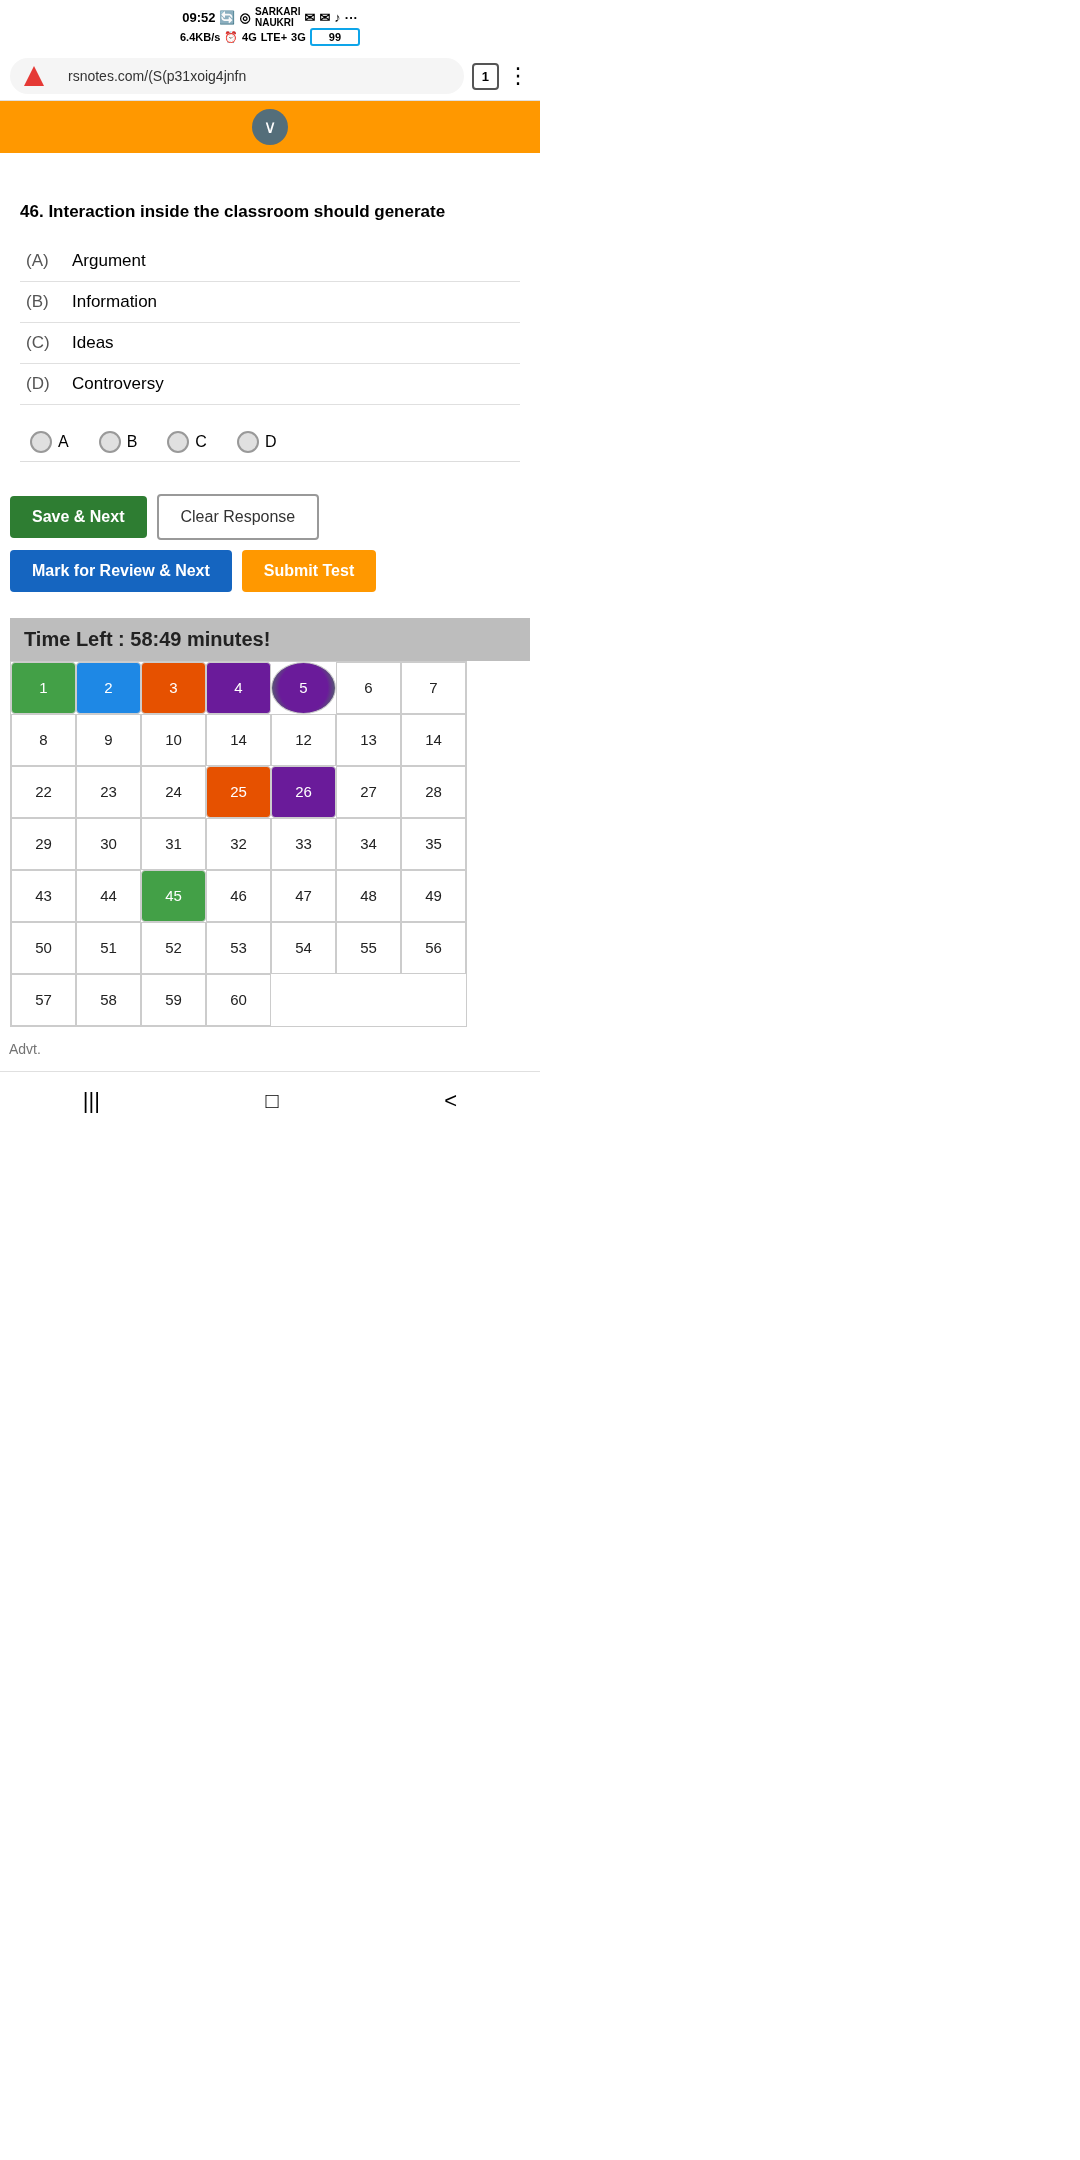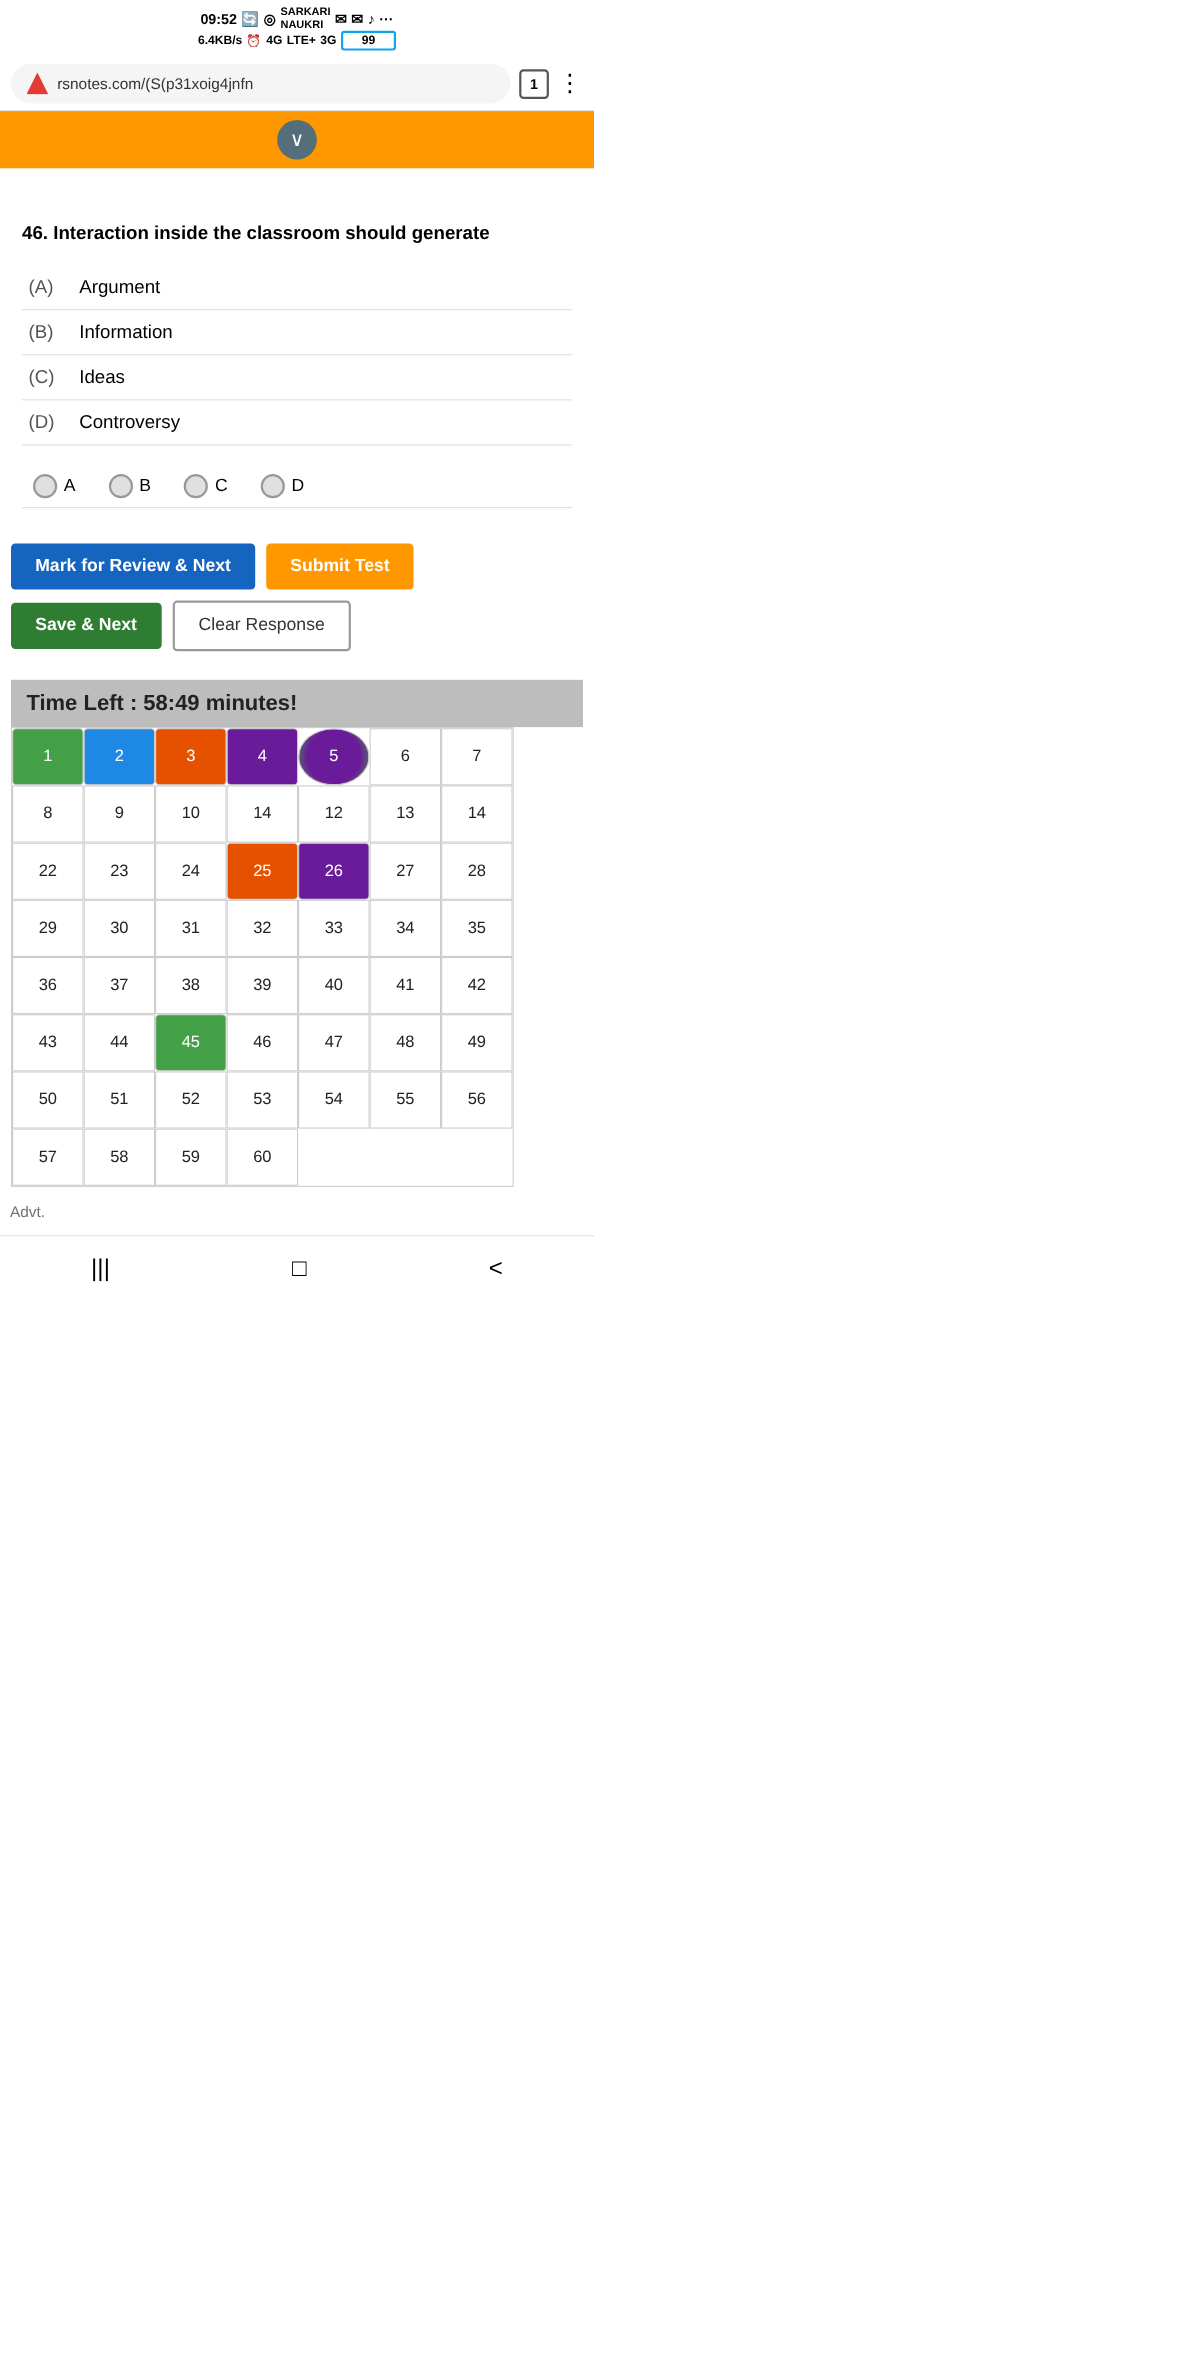--- a/index.html
+++ b/index.html
@@ -41,21 +41,21 @@
       gap: 8px;
       border-bottom: 1px solid #e0e0e0;
     }
     .url-bar {
       flex: 1;
       display: flex;
       align-items: center;
       background: #f5f5f5;
       border-radius: 24px;
       padding: 8px 14px;
-      gap: 8px;
+      gap: 24px;
       font-size: 14px;
     }
     .warning-icon {
       width: 20px;
       height: 20px;
       background: #e53935;
       clip-path: polygon(50% 0%, 0% 100%, 100% 100%);
       display: inline-block;
       flex-shrink: 0;
     }
@@ -340,26 +340,26 @@
     </label>
     <label class="radio-option">
       <span class="radio-circle"></span>
       <span>D</span>
     </label>
   </div>
 </div>
 
 <div class="action-buttons">
   <div class="btn-row">
+    <button class="btn-save">Save &amp; Next</button>
+    <button class="btn-clear">Clear Response</button>
+  </div>
+  <div class="btn-row">
     <button class="btn-mark">Mark for Review &amp; Next</button>
     <button class="btn-submit">Submit Test</button>
-  </div>
-  <div class="btn-row">
-    <button class="btn-save">Save &amp; Next</button>
-    <button class="btn-clear">Clear Response</button>
   </div>
 </div>
 
 <div class="timer-section">
   <div class="timer-bar">Time Left : 58:49 minutes!</div>
   <div class="question-grid" id="question-grid"><div class="grid-row">
         <div class="grid-cell cell-green">1</div>
         <div class="grid-cell cell-blue-dark">2</div>
         <div class="grid-cell cell-orange">3</div>
         <div class="grid-cell cell-purple">4</div>
@@ -384,28 +384,20 @@
         <div class="grid-cell">28</div>
       </div><div class="grid-row">
         <div class="grid-cell">29</div>
         <div class="grid-cell">30</div>
         <div class="grid-cell">31</div>
         <div class="grid-cell">32</div>
         <div class="grid-cell">33</div>
         <div class="grid-cell">34</div>
         <div class="grid-cell">35</div>
       </div><div class="grid-row">
-        <div class="grid-cell">36</div>
-        <div class="grid-cell">37</div>
-        <div class="grid-cell">38</div>
-        <div class="grid-cell">39</div>
-        <div class="grid-cell">40</div>
-        <div class="grid-cell">41</div>
-        <div class="grid-cell">42</div>
-      </div><div class="grid-row">
         <div class="grid-cell">43</div>
         <div class="grid-cell">44</div>
         <div class="grid-cell cell-green">45</div>
         <div class="grid-cell">46</div>
         <div class="grid-cell">47</div>
         <div class="grid-cell">48</div>
         <div class="grid-cell">49</div>
       </div><div class="grid-row">
         <div class="grid-cell">50</div>
         <div class="grid-cell">51</div>

